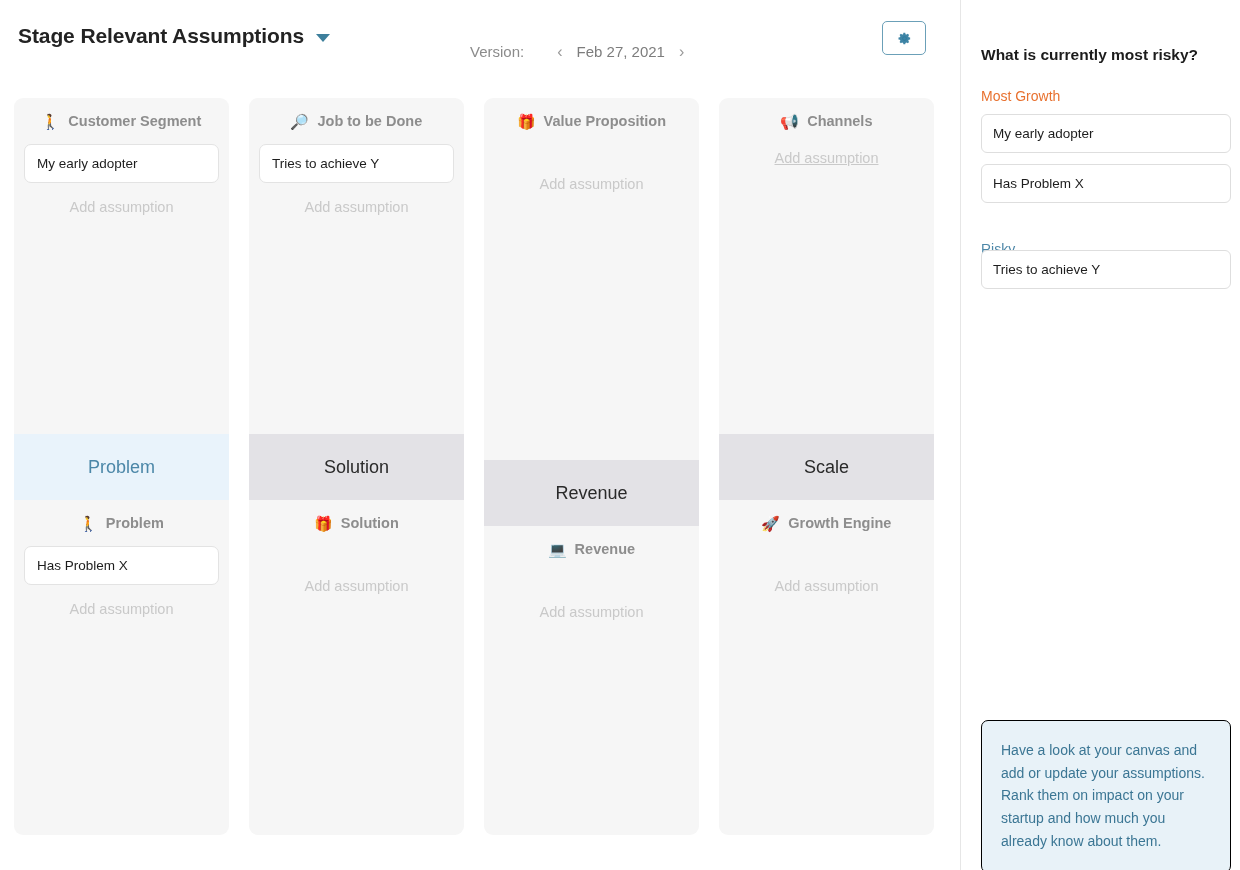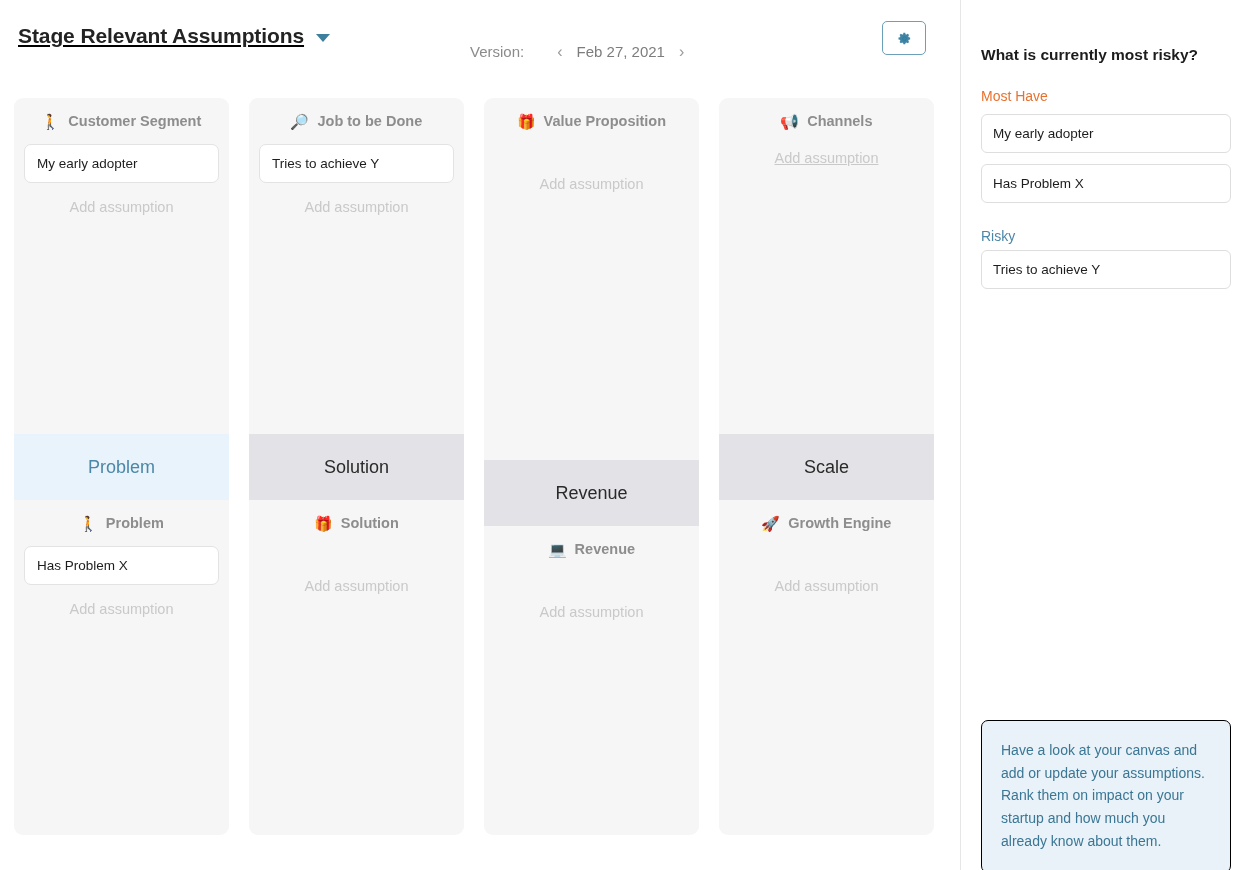--- a/index.html
+++ b/index.html
@@ -19,21 +19,21 @@
     width: 960px; height: 870px;
   }
 
   
   #header {
     position: absolute; left: 0; top: 0;
     width: 960px; height: 78px;
   }
   #title-wrap {
     position: absolute; left: 18px; top: 24px;
-    display: flex; align-items: center; gap: 12px; text-decoration: underline;
+    display: flex; align-items: center; gap: 12px;
   }
   #page-title {
     font-size: 21px; font-weight: bold; color: #232323;
     letter-spacing: -0.1px; white-space: nowrap;
   }
   .caret-down {
     width: 0; height: 0;
     border-left: 7px solid transparent;
     border-right: 7px solid transparent;
     border-top: 8px solid #3d7f9c;
@@ -133,21 +133,21 @@
   #side-title {
     position: absolute; left: 20px; top: 18px;
     width: 250px;
     font-size: 15.5px; font-weight: bold; color: #1c1c1c;
   }
   .risk-group-label {
     position: absolute; left: 20px;
     font-size: 14px;
   }
   #label-most-risky { top: 60px; color: #e8712f; }
-  #label-risky      { top: 200px; color: #4d87a8; }
+  #label-risky      { top: 213px; color: #4d87a8; }
 
   .risk-card {
     position: absolute; left: 20px;
     width: 250px;
     background: #ffffff;
     border: 1px solid #dedede;
     border-radius: 6px;
     padding: 11px 11px;
     font-size: 13.5px; color: #1d1d1d;
     cursor: pointer;
@@ -274,21 +274,21 @@
       </div>
 
     </div>
   </div>
 
   <div id="divider"></div>
 
   <div id="side">
     <div id="side-title">What is currently most risky?</div>
 
-    <div class="risk-group-label" id="label-most-risky">Most Have</div>
+    <div class="risk-group-label" id="label-most-risky">Most Growth</div>
     <div class="risk-card" id="risk-card-0">My early adopter</div>
     <div class="risk-card" id="risk-card-1">Has Problem X</div>
 
     <div class="risk-group-label" id="label-risky">Risky</div>
     <div class="risk-card" id="risk-card-2">Tries to achieve Y</div>
 
     <div id="hint-box">Have a look at your canvas and add or update your assumptions. Rank them on impact on your startup and how much you already know about them.</div>
   </div>
 
 </div>

